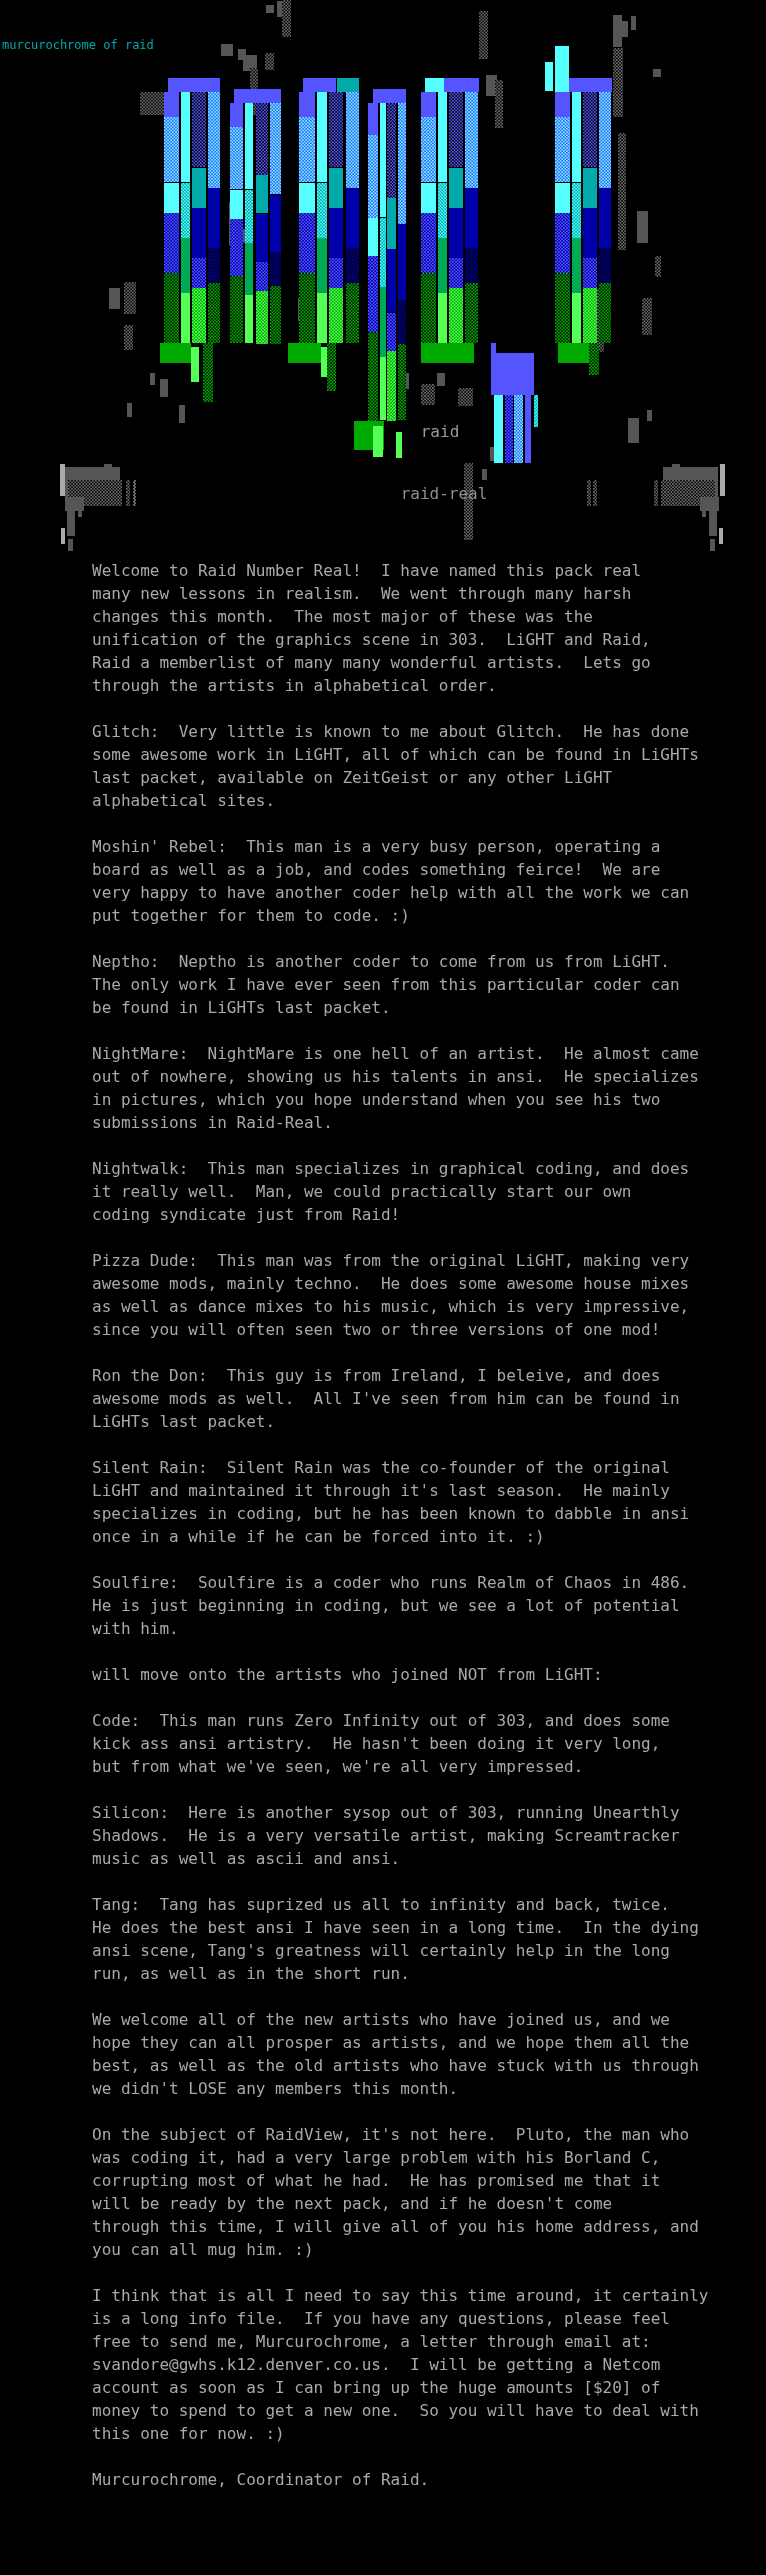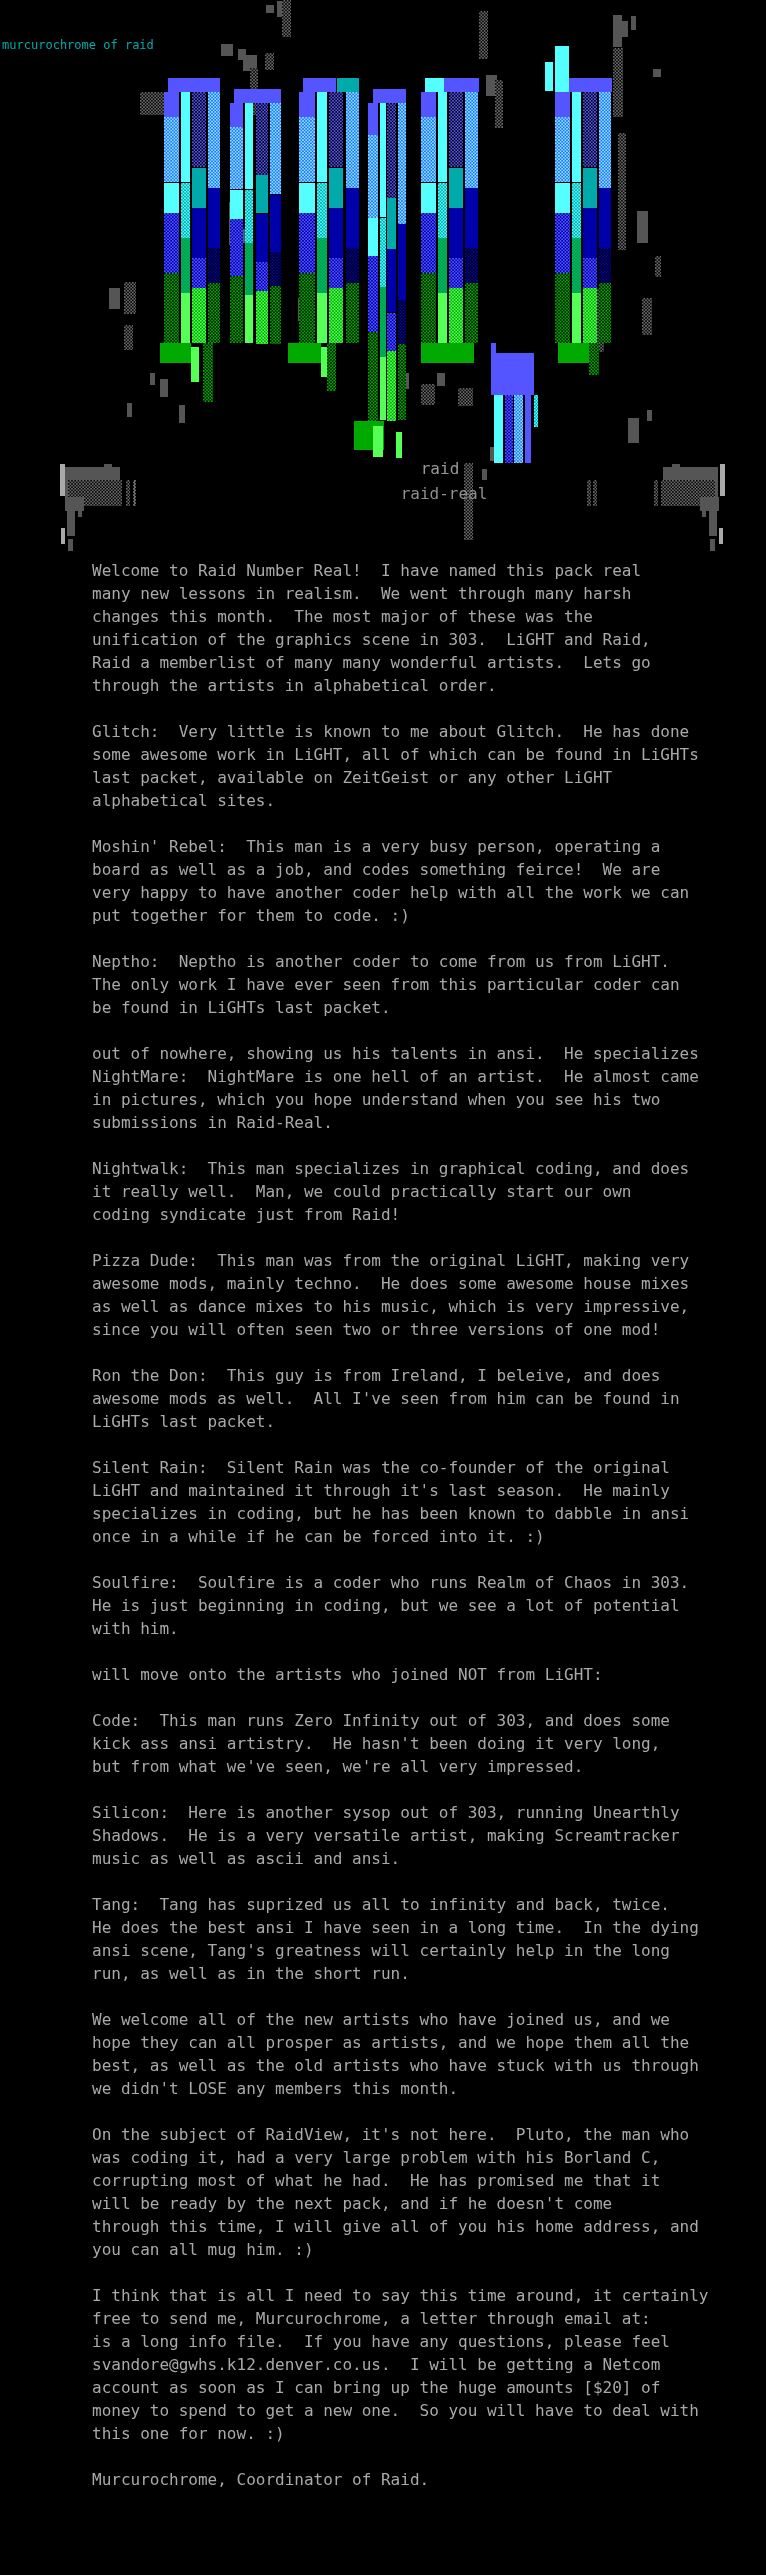--- a/index.html
+++ b/index.html
@@ -201,21 +201,21 @@
       <div class="blk d_blue" style="left: 583px; top: 92px; width: 13.5px; height: 75px;"></div>
       <div class="blk" style="background: rgb(0, 170, 170); left: 583px; top: 168px; width: 13.5px; height: 40px;"></div>
       <div class="blk" style="background: rgb(0, 0, 170); left: 583px; top: 208px; width: 13.5px; height: 50px;"></div>
       <div class="blk d_navyblue" style="left: 583px; top: 258px; width: 13.5px; height: 30px;"></div>
       <div class="blk d_greenlime" style="left: 583px; top: 288px; width: 13.5px; height: 55px;"></div>
       <div class="blk d_bluecyan" style="left: 599px; top: 92px; width: 12.4px; height: 96px;"></div>
       <div class="blk" style="background: rgb(0, 0, 170); left: 599px; top: 188px; width: 12.4px; height: 60px;"></div>
       <div class="blk d_navy" style="left: 599px; top: 248px; width: 12.4px; height: 35px;"></div>
       <div class="blk d_green" style="left: 599px; top: 283px; width: 12.4px; height: 60px;"></div>
     </div>
-  <div class="caption" style="left: 440px; top: 457px; color: rgb(153, 153, 153);">raid</div>
+  <div class="caption" style="left: 440px; top: 420px; color: rgb(153, 153, 153);">raid</div>
   <div id="banner">
       <div class="blk" style="background: rgb(170, 170, 170); left: 60px; top: 464px; width: 5.3px; height: 32px;"></div>
       <div class="blk" style="background: rgb(85, 85, 85); left: 65px; top: 467px; width: 55px; height: 30px;"></div>
       <div class="blk" style="background: rgb(85, 85, 85); left: 104px; top: 464px; width: 7.5px; height: 6.4px;"></div>
       <div class="blk d_gray" style="left: 68px; top: 480px; width: 54px; height: 25.6px;"></div>
       <div class="blk d_gray" style="left: 126px; top: 480px; width: 4.3px; height: 25.6px;"></div>
       <div class="blk d_gray" style="left: 133px; top: 480px; width: 3.2px; height: 25.6px;"></div>
       <div class="blk" style="background: rgb(85, 85, 85); left: 65px; top: 497px; width: 19px; height: 14px;"></div>
       <div class="blk" style="background: rgb(85, 85, 85); left: 67px; top: 511px; width: 7.5px; height: 24.5px;"></div>
       <div class="blk" style="background: rgb(85, 85, 85); left: 78px; top: 506px; width: 4.3px; height: 10.6px;"></div>
@@ -255,22 +255,22 @@
         <div class="line">board as well as a job, and codes something feirce!  We are</div>
         <div class="line">very happy to have another coder help with all the work we can</div>
         <div class="line">put together for them to code. :)</div>
       </div>
       <div class="para">
         <div class="line">Neptho:  Neptho is another coder to come from us from LiGHT.</div>
         <div class="line">The only work I have ever seen from this particular coder can</div>
         <div class="line">be found in LiGHTs last packet.</div>
       </div>
       <div class="para">
+        <div class="line">NightMare:  NightMare is one hell of an artist.  He almost came</div>
         <div class="line">out of nowhere, showing us his talents in ansi.  He specializes</div>
-        <div class="line">NightMare:  NightMare is one hell of an artist.  He almost came</div>
         <div class="line">in pictures, which you hope understand when you see his two</div>
         <div class="line">submissions in Raid-Real.</div>
       </div>
       <div class="para">
         <div class="line">Nightwalk:  This man specializes in graphical coding, and does</div>
         <div class="line">it really well.  Man, we could practically start our own</div>
         <div class="line">coding syndicate just from Raid!</div>
       </div>
       <div class="para">
         <div class="line">Pizza Dude:  This man was from the original LiGHT, making very</div>
@@ -283,21 +283,21 @@
         <div class="line">awesome mods as well.  All I've seen from him can be found in</div>
         <div class="line">LiGHTs last packet.</div>
       </div>
       <div class="para">
         <div class="line">Silent Rain:  Silent Rain was the co-founder of the original</div>
         <div class="line">LiGHT and maintained it through it's last season.  He mainly</div>
         <div class="line">specializes in coding, but he has been known to dabble in ansi</div>
         <div class="line">once in a while if he can be forced into it. :)</div>
       </div>
       <div class="para">
-        <div class="line">Soulfire:  Soulfire is a coder who runs Realm of Chaos in 303.</div>
+        <div class="line">Soulfire:  Soulfire is a coder who runs Realm of Chaos in 486.</div>
         <div class="line">He is just beginning in coding, but we see a lot of potential</div>
         <div class="line">with him.</div>
       </div>
       <div class="para">
         <div class="line">will move onto the artists who joined NOT from LiGHT:</div>
       </div>
       <div class="para">
         <div class="line">Code:  This man runs Zero Infinity out of 303, and does some</div>
         <div class="line">kick ass ansi artistry.  He hasn't been doing it very long,</div>
         <div class="line">but from what we've seen, we're all very impressed.</div>
@@ -322,22 +322,22 @@
       <div class="para">
         <div class="line">On the subject of RaidView, it's not here.  Pluto, the man who</div>
         <div class="line">was coding it, had a very large problem with his Borland C,</div>
         <div class="line">corrupting most of what he had.  He has promised me that it</div>
         <div class="line">will be ready by the next pack, and if he doesn't come</div>
         <div class="line">through this time, I will give all of you his home address, and</div>
         <div class="line">you can all mug him. :)</div>
       </div>
       <div class="para">
         <div class="line">I think that is all I need to say this time around, it certainly</div>
+        <div class="line">is a long info file.  If you have any questions, please feel</div>
         <div class="line">free to send me, Murcurochrome, a letter through email at:</div>
-        <div class="line">is a long info file.  If you have any questions, please feel</div>
         <div class="line">svandore@gwhs.k12.denver.co.us.  I will be getting a Netcom</div>
         <div class="line">account as soon as I can bring up the huge amounts [$20] of</div>
         <div class="line">money to spend to get a new one.  So you will have to deal with</div>
         <div class="line">this one for now. :)</div>
       </div>
       <div class="para">
         <div class="line">Murcurochrome, Coordinator of Raid.</div>
       </div>
     </div>
 </div>

